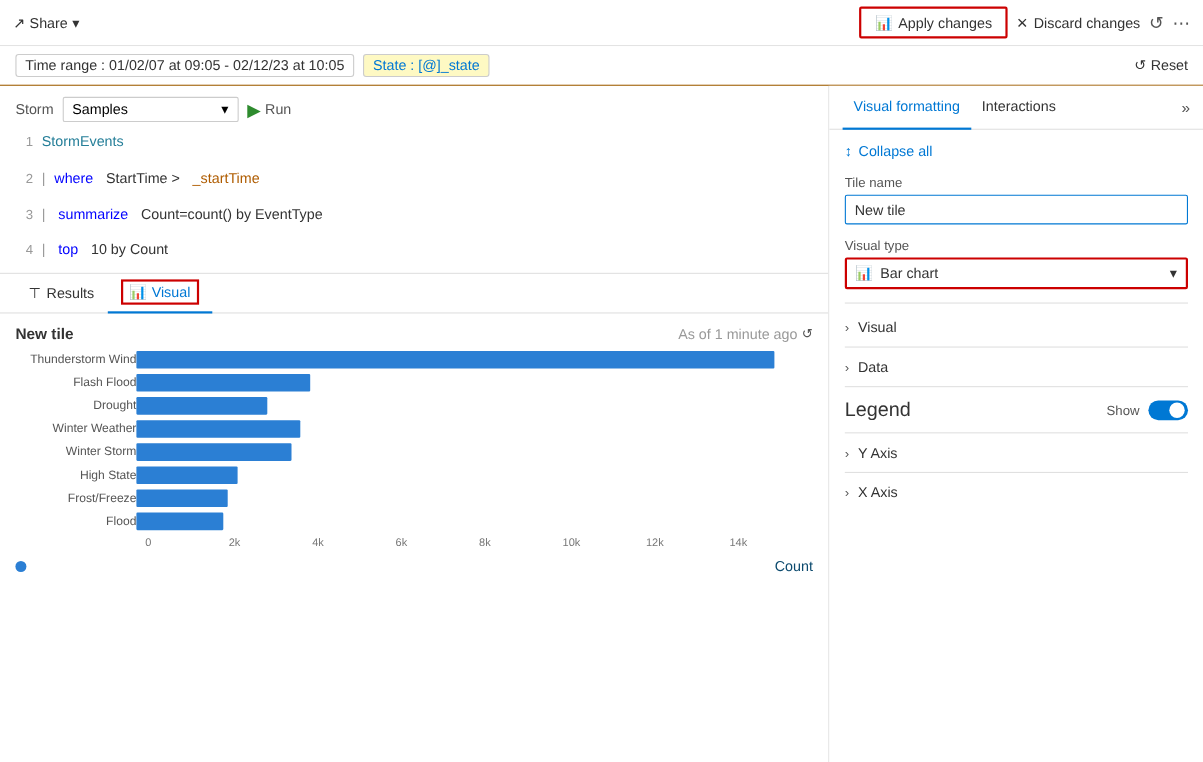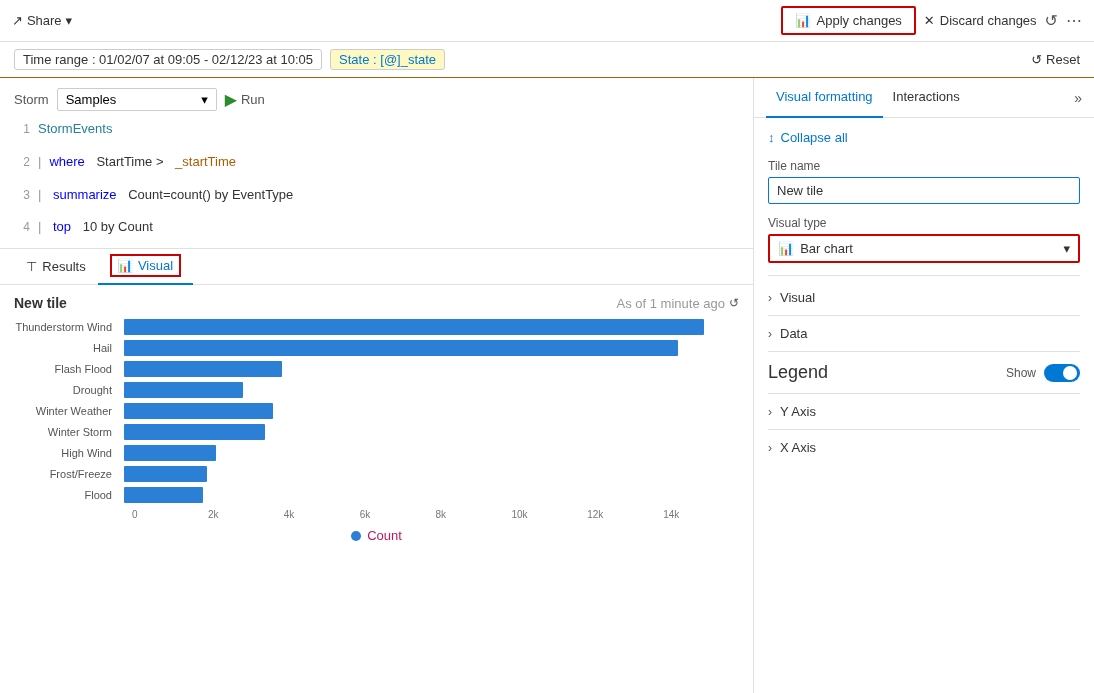--- a/index.html
+++ b/index.html
@@ -90,26 +90,26 @@
     .records-badge { display: flex; align-items: center; gap: 4px; color: #333; }
 
     
     .chart-area { flex: 1; padding: 10px 14px; overflow: hidden; }
     .chart-header { display: flex; align-items: center; justify-content: space-between; margin-bottom: 8px; }
     .chart-title { font-size: 14px; font-weight: 600; color: #333; }
     .chart-timestamp { font-size: 11px; color: #999; display: flex; align-items: center; gap: 4px; margin-left: 12px; }
 
     .bar-chart-container { width: 100%; }
     .bar-row { display: flex; align-items: center; margin-bottom: 5px; }
-    .bar-label { width: 110px; text-align: right; font-size: 11px; color: #555; padding-right: 12px; flex-shrink: 0; }
+    .bar-label { width: 110px; text-align: right; font-size: 11px; color: #555; padding-right: 0; flex-shrink: 0; }
     .bar-track { flex: 1; height: 16px; position: relative; }
     .bar-fill { height: 100%; background: #2b7fd4; border-radius: 1px; }
     .x-axis { display: flex; margin-top: 6px; padding-left: 118px; }
     .x-tick { font-size: 10px; color: #777; flex: 1; text-align: left; }
-    .chart-legend { display: flex; align-items: center; justify-content: center; gap: 6px; margin-top: 8px; font-size: 12px; color: #be185d; }
+    .chart-legend { display: flex; align-items: center; justify-content: space-between; gap: 6px; margin-top: 8px; font-size: 12px; color: #0c4a6e; }
     .legend-dot { width: 10px; height: 10px; background: #2b7fd4; border-radius: 50%; display: inline-block; }
 
     
     .right-panel { width: 340px; flex-shrink: 0; display: flex; flex-direction: column; background: #fff; }
     .right-panel-tabs { display: flex; border-bottom: 1px solid #e0e0e0; align-items: center; padding: 0 12px; height: 40px; gap: 0; }
     .rpanel-tab { padding: 0 10px; height: 40px; display: flex; align-items: center; cursor: pointer; font-size: 13px; color: #333; border-bottom: 2px solid transparent; background: none; border-top: none; border-left: none; border-right: none; }
     .rpanel-tab.active { color: #0078d4; border-bottom: 2px solid #0078d4; }
     .rpanel-expand { margin-left: auto; cursor: pointer; color: #555; background: none; border: none; font-size: 14px; }
     .rpanel-body { padding: 12px 14px; flex: 1; overflow-y: auto; }
 
@@ -253,26 +253,20 @@
       </div>
 
       <div class="bar-chart-container" id="bar-chart-container">
           <div class="bar-row">
       <div class="bar-label">Thunderstorm Wind</div>
       <div class="bar-track">
         <div class="bar-fill" style="width:94.28571428571428%"></div>
       </div>
     </div>
           <div class="bar-row">
-      <div class="bar-label">Hail</div>
-      <div class="bar-track">
-        <div class="bar-fill" style="width:90%"></div>
-      </div>
-    </div>
-          <div class="bar-row">
       <div class="bar-label">Flash Flood</div>
       <div class="bar-track">
         <div class="bar-fill" style="width:25.71428571428571%"></div>
       </div>
     </div>
           <div class="bar-row">
       <div class="bar-label">Drought</div>
       <div class="bar-track">
         <div class="bar-fill" style="width:19.28571428571429%"></div>
       </div>
@@ -283,21 +277,21 @@
         <div class="bar-fill" style="width:24.285714285714285%"></div>
       </div>
     </div>
           <div class="bar-row">
       <div class="bar-label">Winter Storm</div>
       <div class="bar-track">
         <div class="bar-fill" style="width:22.857142857142858%"></div>
       </div>
     </div>
           <div class="bar-row">
-      <div class="bar-label">High Wind</div>
+      <div class="bar-label">High State</div>
       <div class="bar-track">
         <div class="bar-fill" style="width:15%"></div>
       </div>
     </div>
           <div class="bar-row">
       <div class="bar-label">Frost/Freeze</div>
       <div class="bar-track">
         <div class="bar-fill" style="width:13.571428571428571%"></div>
       </div>
     </div>

